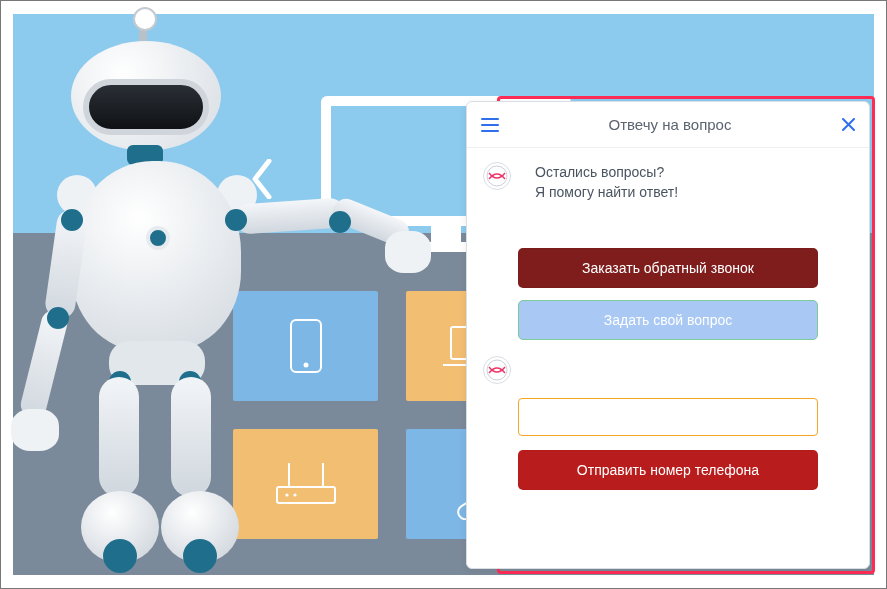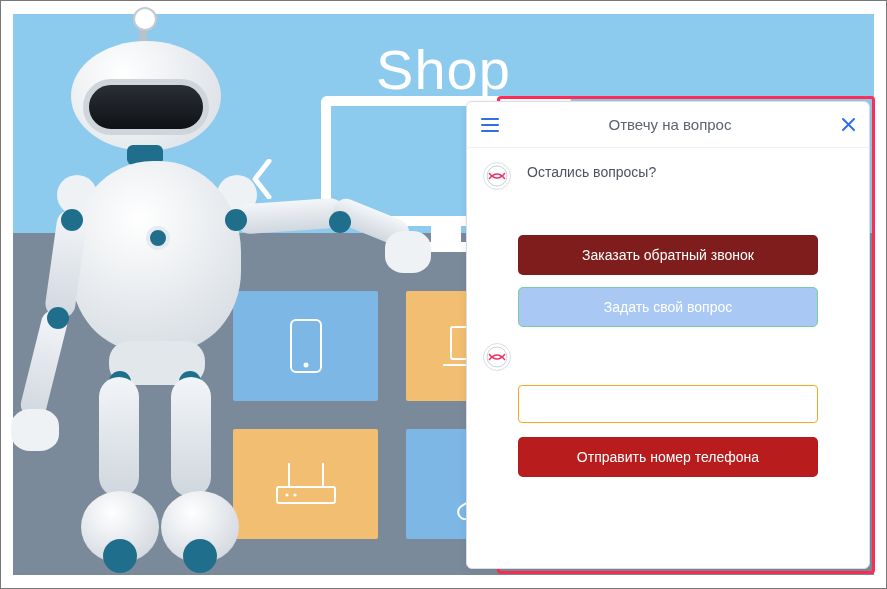--- a/index.html
+++ b/index.html
@@ -76,21 +76,21 @@
     position:absolute; right:16px; top:100px; width:404px; height:468px;
     background:#fff; border:1px solid #d9dee4; border-radius:6px; display:flex; flex-direction:column;
     box-shadow:0 2px 8px rgba(0,0,0,.08);
   }
   .w-header { height:46px; border-bottom:1px solid #eef0f3; display:flex; align-items:center; padding:0 14px; gap:12px; }
   .hamburger { width:18px; height:14px; display:flex; flex-direction:column; justify-content:space-between; cursor:pointer; }
   .hamburger span { height:2px; background:#2F6FED; border-radius:1px; }
   .w-title { flex:1; text-align:center; color:#5b6470; font-size:15px; }
   .w-close { width:14px; height:14px; cursor:pointer; color:#2F6FED; display:flex; align-items:center; justify-content:center; }
   .w-body { flex:1; overflow:auto; padding:14px 16px 18px; }
-  .msg { display:flex; gap:16px; margin-bottom:14px; }
+  .msg { display:flex; gap:24px; margin-bottom:14px; }
   .avatar {
     width:28px; height:28px; border-radius:50%; border:1px solid #d9dee4; flex:0 0 28px;
     display:flex; align-items:center; justify-content:center; background:#fff;
   }
   .msg-text { color:#4a5460; font-size:14px; line-height:1.45; }
   .btn {
     display:block; width:300px; margin:0 auto 12px; padding:11px 8px; text-align:center;
     color:#fff; font-size:14px; border-radius:5px; border:1px solid rgba(0,0,0,.03); cursor:pointer;
   }
   .btn-blue   { background:#A9C9F4; border:1px solid #7CCB9A; }
@@ -104,21 +104,20 @@
   .section-gap { height:4px; }
 </style>
 </head>
 <body>
 
 <div class="stage">
 
   <div class="bg-top"></div>
   <div class="bg-bottom"></div>
 
-  <div class="shop-label">Shop</div>
 
   <div class="monitor">
     <div class="screen"></div>
       <div class="stand"></div>
       <div class="base"></div>
   </div>
 
   <div class="chevron">
     <svg width="24" height="40" viewBox="0 0 24 40">
         <polyline points="18,2 4,20 18,38" fill="none" stroke="#fff" stroke-width="5" stroke-linecap="round" stroke-linejoin="round"></polyline>
@@ -204,20 +203,21 @@
       <div class="msg">
         <div class="avatar">
           <svg width="22" height="22" viewBox="0 0 22 22">
               <circle cx="11" cy="11" r="10" fill="none" stroke="#c9d1da"></circle>
               <path d="M3 14 Q11 4 19 14" fill="none" stroke="#e36" stroke-width="1.4"></path>
               <path d="M3 8 Q11 18 19 8" fill="none" stroke="#e36" stroke-width="1.4"></path>
             </svg>
         </div>
         <div class="msg-text">
           <div>Остались вопросы?</div>
+          <div>Я помогу найти ответ!</div>
         </div>
       </div>
 
       <div class="btn btn-green">Заказать обратный звонок</div>
       <div class="btn btn-blue">Задать свой вопрос</div>
 
       <div class="section-gap"></div>
 
       <div class="msg">
         <div class="avatar">

